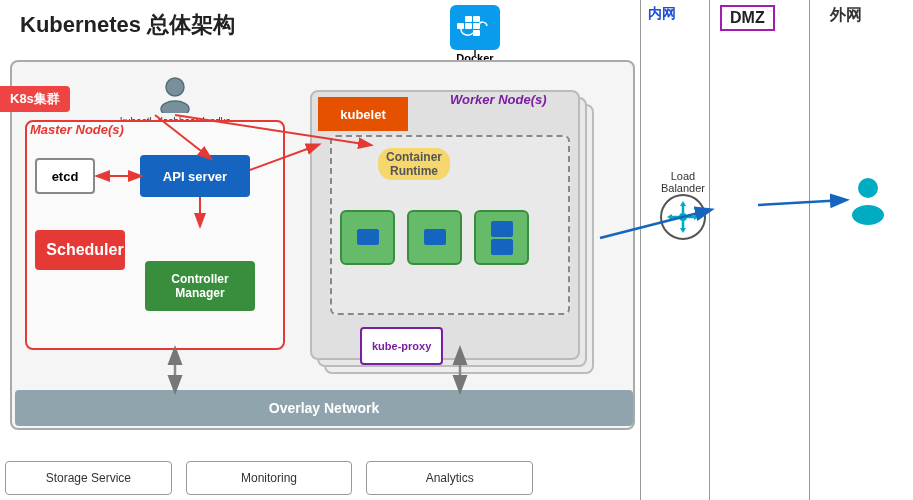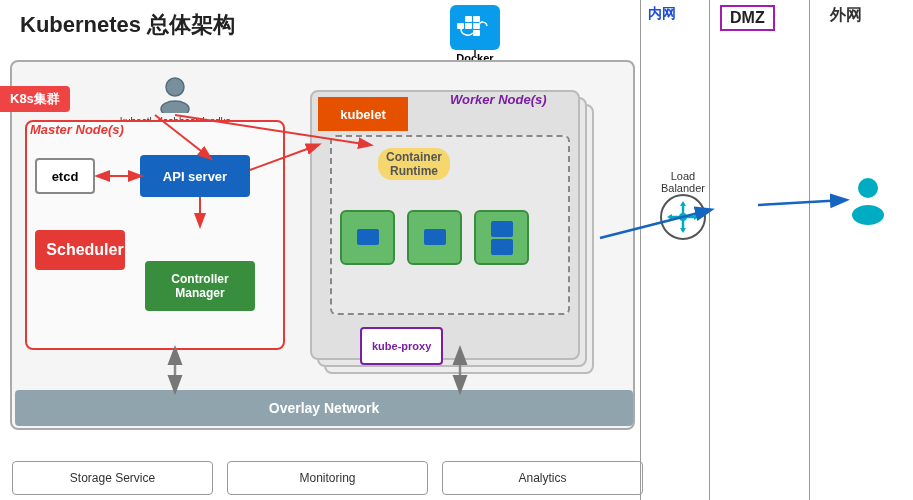--- a/index.html
+++ b/index.html
@@ -397,22 +397,22 @@
       justify-content: center;
       font-size: 14px;
       color: #fff;
       font-weight: bold;
     }
 
     
     .bottom-services {
       position: absolute;
       bottom: 5px;
-      left: 12px;
-      width: 631px;
+      left: 5px;
+      width: 528px;
       display: flex;
       gap: 14px;
     }
     .service-box {
       flex: 1;
       height: 34px;
       border: 1.5px solid #999;
       border-radius: 4px;
       display: flex;
       align-items: center;

